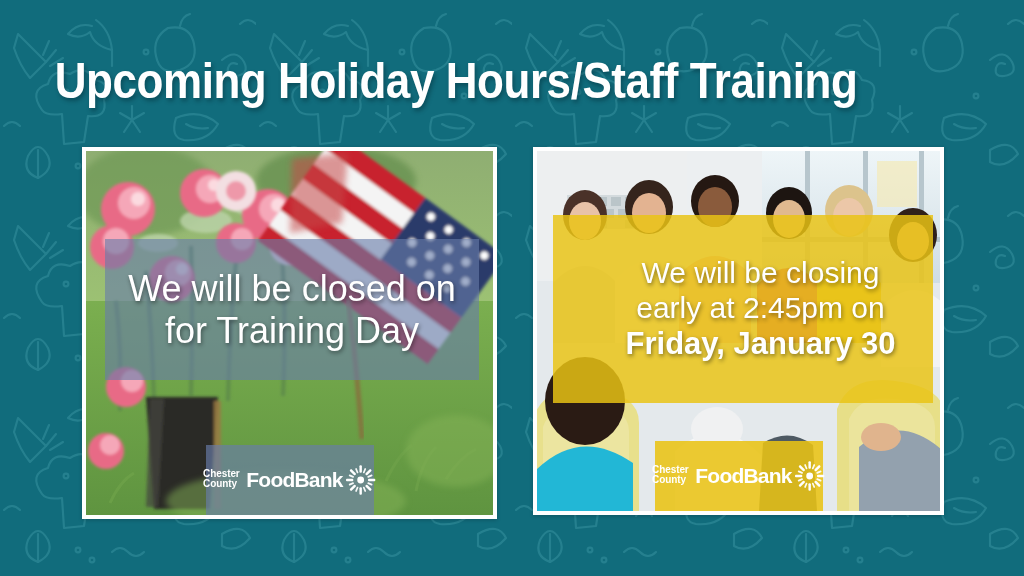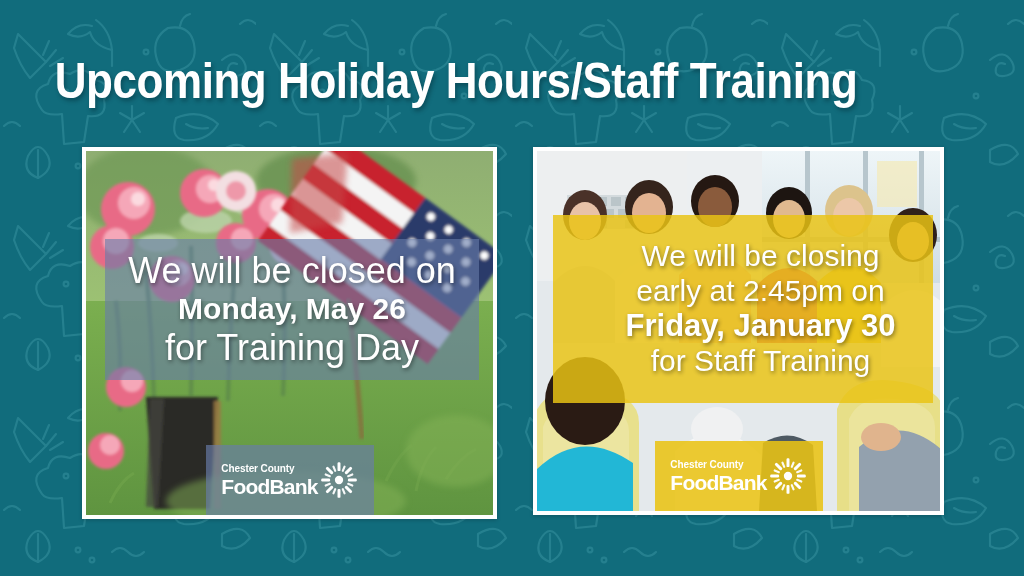--- a/index.html
+++ b/index.html
@@ -113,21 +113,21 @@
     transform:translateX(-50%);
     width:168px; height:70px;
     display:flex;
     align-items:center;
     justify-content:center;
     z-index:7;
   }
   .logo-badge.blue  { background:rgba(104,124,170,.66); }
   .logo-badge.gold  { background:rgba(233,195,20,.88); }
   .logo-inner { display:flex; align-items:center; gap:4px; }
-  .logo-words { display:flex; flex-direction:column; align-items:flex-start; line-height:1; }
+  .logo-words { display:flex; flex-direction:row; align-items:flex-start; line-height:1; }
   .logo-top {
     color:#fff; font-weight:bold; font-size:10px;
     letter-spacing:-.1px; margin-bottom:2px;
   }
   .logo-main {
     color:#fff; font-weight:bold; font-size:21px;
     letter-spacing:-.8px;
   }
   .logo-mark { width:38px; height:38px; margin-left:-2px; }
 
@@ -316,21 +316,20 @@
           <path d="M24 352 q10 -22 24 -30"></path>
         </g>
         <g fill="#84b257" opacity=".5" filter="url(#soft)">
           <ellipse cx="370" cy="300" rx="50" ry="36"></ellipse>
           <ellipse cx="200" cy="350" rx="120" ry="30"></ellipse>
         </g>
       </svg>
 
       <div class="overlay-band band-blue">
         <div class="ov-line">We will be closed on</div>
-        <div class="ov-line strong">Monday, May 26</div>
         <div class="ov-line">for Training Day</div>
       </div>
 
       <div class="logo-badge blue">
         <div class="logo-inner">
           <div class="logo-words">
             <div class="logo-top">Chester County</div>
             <div class="logo-main">FoodBank</div>
           </div>
           <svg class="logo-mark" viewBox="0 0 64 64" aria-hidden="true">
@@ -477,21 +476,20 @@
               <path d="M322 296 q40 -34 82 2 l0 62 l-82 0 Z" fill="#93a1ae"></path>
              <ellipse cx="344" cy="286" rx="20" ry="14" fill="#e0b48d"></ellipse>
             </g>
         </g>
       </svg>
 
       <div class="overlay-band band-yellow">
         <div class="ov-line">We will be closing</div>
         <div class="ov-line">early at 2:45pm on</div>
         <div class="ov-line strong">Friday, January 30</div>
-        <div class="ov-line">for Staff Training</div>
       </div>
 
       <div class="logo-badge gold">
         <div class="logo-inner">
           <div class="logo-words">
             <div class="logo-top">Chester County</div>
             <div class="logo-main">FoodBank</div>
           </div>
           <svg class="logo-mark" viewBox="0 0 64 64" aria-hidden="true">
             <g fill="#ffffff">

